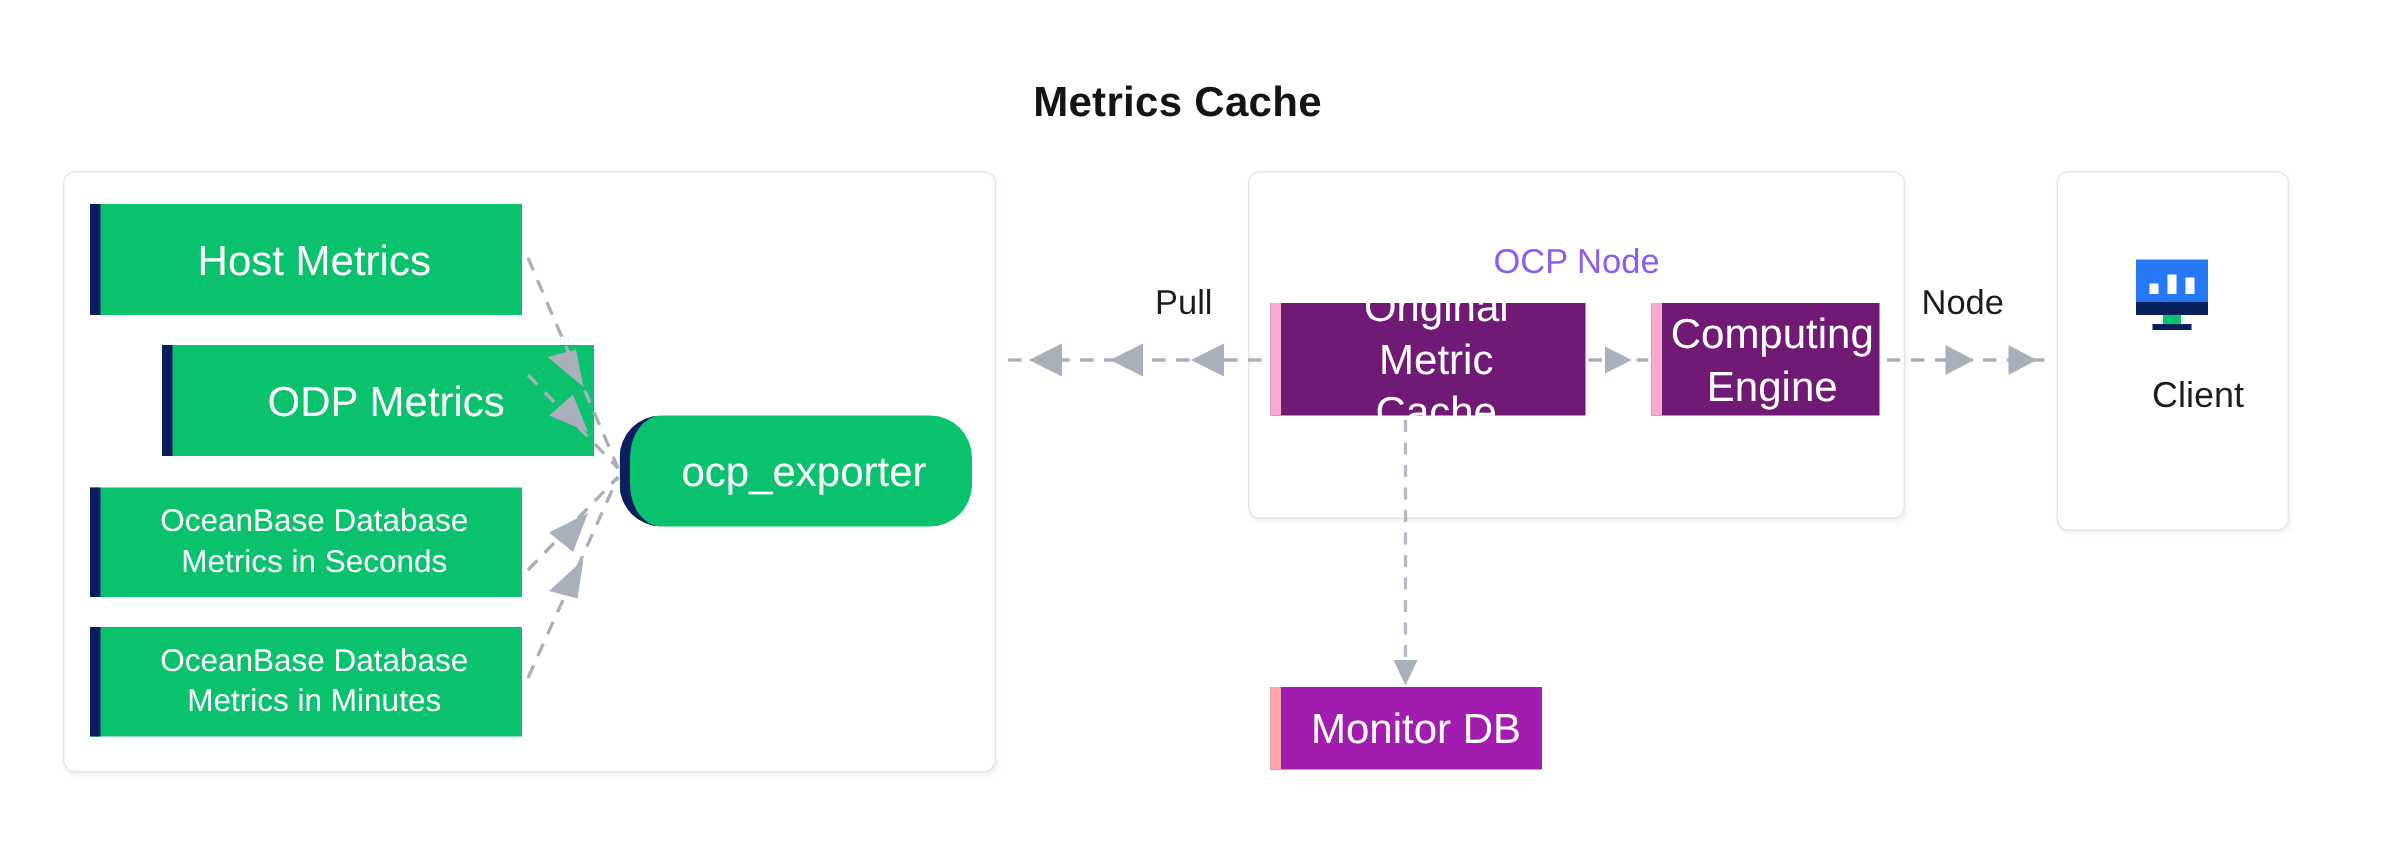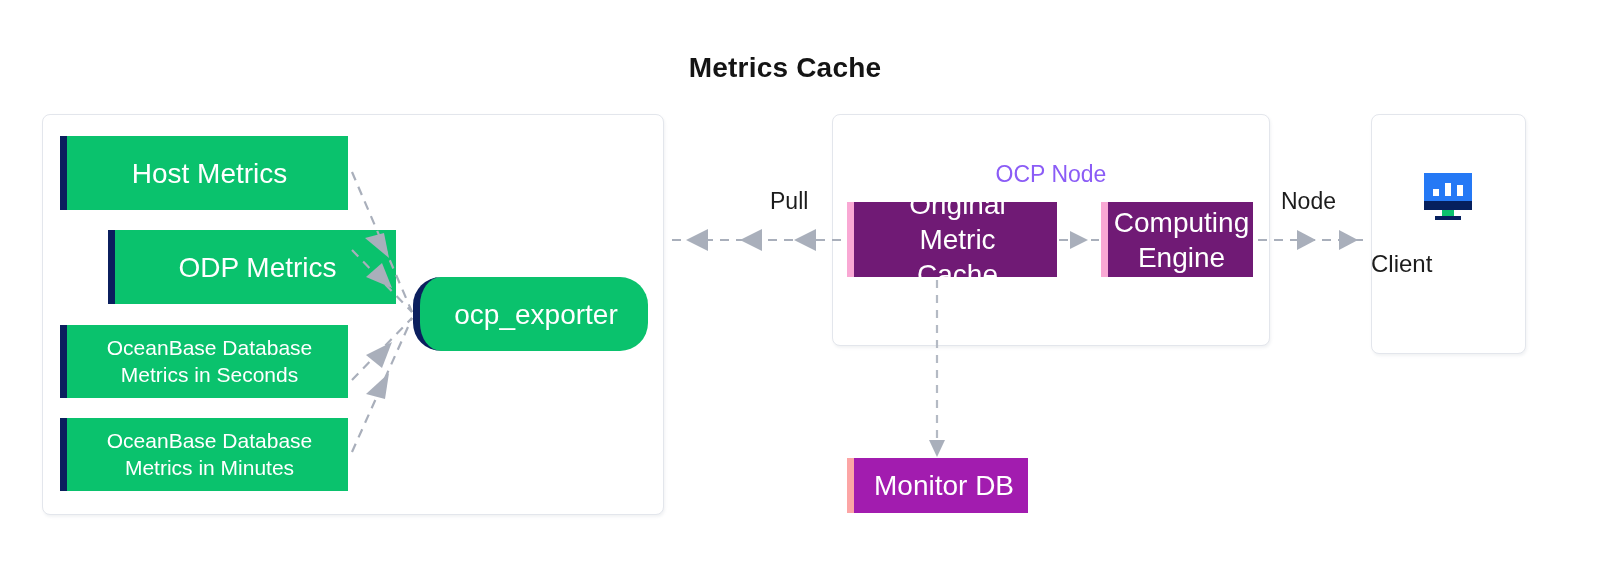--- a/index.html
+++ b/index.html
@@ -111,21 +111,21 @@
     left: 1422px;
     top: 172px;
     width: 52px;
     height: 48px;
   }
   .client-label {
     position: absolute;
     left: 1371px;
     top: 250px;
     width: 125px;
-    text-align: left;
+    text-align: right;
     font-size: 24px;
     color: #1c1c1c;
   }
 
   
   #arrows {
     position: absolute;
     left: 0; top: 0;
     width: 1600px;
     height: 572px;

